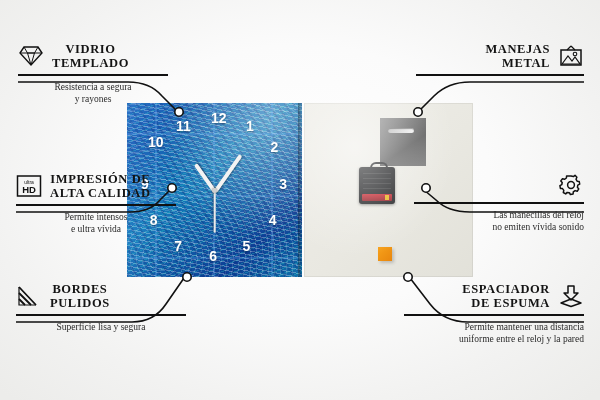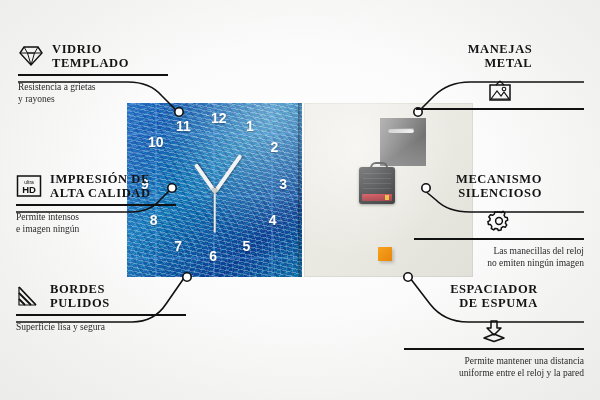--- a/index.html
+++ b/index.html
@@ -73,23 +73,23 @@
     background:radial-gradient(ellipse at 30% 25%, rgba(255,255,255,.55), rgba(0,0,0,0) 60%);}
 
   
   .callout{position:absolute;}
   .co-title{font-weight:700;letter-spacing:.6px;font-size:12.5px;color:#141414;
             line-height:1.12;text-transform:uppercase;}
   .co-rule{height:1.5px;background:#111;margin:4px 0 5px 0;}
   .co-sub{font-size:9.5px;color:#2a2a2a;line-height:1.3;}
   .row{display:flex;align-items:center;gap:8px;}
   .ico{width:26px;height:26px;flex:0 0 26px;display:flex;align-items:center;justify-content:center;}
-  .left .co-title,.left .co-sub{text-align:left;}
+  .left .co-title,.left .co-sub{text-align:center;}
   .right .co-title,.right .co-sub{text-align:right;}
-  .right .row{justify-content:flex-start;flex-direction:column;}
+  .right .row{justify-content:flex-end;}
   svg{display:block;}
   .connector{position:absolute;left:0;top:0;width:600px;height:400px;pointer-events:none;}
 </style>
 </head>
 <body>
 
 <div class="stage">
 
   <div class="product">
 
@@ -161,41 +161,41 @@
           <path d="M5 2 H19 L23 8 L12 20 L1 8 Z" fill="none" stroke="#111" stroke-width="1.4"></path>
           <path d="M1 8 H23 M5 2 L8.5 8 L12 20 M19 2 L15.5 8 L12 20 M8.5 8 H15.5" fill="none" stroke="#111" stroke-width="1"></path>
         </svg>
       </span>
       <div>
         <div class="co-title">VIDRIO</div>
         <div class="co-title">TEMPLADO</div>
       </div>
     </div>
     <div class="co-rule"></div>
-    <div class="co-sub">Resistencia a grietas</div>
+    <div class="co-sub">Resistencia a segura</div>
     <div class="co-sub">y rayones</div>
   </div>
 
   <div class="callout left" style="left:16px;top:172px;width:160px;">
     <div class="row">
       <span class="ico">
         <svg width="26" height="24" viewBox="0 0 26 24">
           <rect x="1.5" y="2" width="23" height="20" fill="none" stroke="#111" stroke-width="1.5"></rect>
           <text x="13" y="10" font-family="Liberation Sans, sans-serif" font-size="5" text-anchor="middle" fill="#111">ultra</text>
           <text x="13" y="19" font-family="Liberation Sans, sans-serif" font-size="9.5" font-weight="bold" text-anchor="middle" fill="#111">HD</text>
         </svg>
       </span>
       <div>
         <div class="co-title">IMPRESIÓN DE</div>
         <div class="co-title">ALTA CALIDAD</div>
       </div>
     </div>
     <div class="co-rule"></div>
     <div class="co-sub">Permite intensos</div>
-    <div class="co-sub">e imagen ningún</div>
+    <div class="co-sub">e ultra vívida</div>
   </div>
 
   <div class="callout left" style="left:16px;top:282px;width:170px;">
     <div class="row">
       <span class="ico">
         <svg width="26" height="24" viewBox="0 0 26 24">
           <path d="M3 3 L20 21 M3 9 L15 21 M3 15 L9 21" fill="none" stroke="#111" stroke-width="1.8"></path>
           <path d="M3 3 V21 H20" fill="none" stroke="#111" stroke-width="1.2"></path>
         </svg>
       </span>
@@ -221,34 +221,30 @@
           <path d="M4 20 L10 12 L14 17 L17 13 L22 20 Z" fill="none" stroke="#111" stroke-width="1.2"></path>
           <circle cx="17" cy="10" r="1.8" fill="none" stroke="#111" stroke-width="1.1"></circle>
         </svg>
       </span>
     </div>
     <div class="co-rule"></div>
   </div>
 
   <div class="callout right" style="right:16px;top:172px;width:170px;">
     <div class="row">
-      <div>
-        <div class="co-title">MECANISMO</div>
-        <div class="co-title">SILENCIOSO</div>
-      </div>
       <span class="ico">
         <svg width="26" height="24" viewBox="0 0 26 24">
           <path d="M13 3 l2.4 .6 1.6-1.3 1.9 2 -.9 1.9 1.1 2 2.1 .2 .5 2.7 -1.9 1 -.4 2.2 1.4 1.6 -1.6 2.3 -2.1-.6 -1.8 1.3 -.2 2.1 -2.7 .6 -1-1.9 -2.2-.3 -1.5 1.5 -2.4-1.4 .5-2.1 -1.3-1.8 -2.1-.2 -.5-2.7 1.9-1 .4-2.2 -1.4-1.6 1.7-2.2 2 .6 1.9-1.3 .2-2.1 z" fill="none" stroke="#111" stroke-width="1.5" stroke-linejoin="round"></path>
           <circle cx="13" cy="12" r="3.4" fill="none" stroke="#111" stroke-width="1.5"></circle>
         </svg>
       </span>
     </div>
     <div class="co-rule"></div>
     <div class="co-sub">Las manecillas del reloj</div>
-    <div class="co-sub">no emiten ningún imagen</div>
+    <div class="co-sub">no emiten vívida sonido</div>
   </div>
 
   <div class="callout right" style="right:16px;top:282px;width:180px;">
     <div class="row">
       <div>
         <div class="co-title">ESPACIADOR</div>
         <div class="co-title">DE ESPUMA</div>
       </div>
       <span class="ico">
         <svg width="26" height="24" viewBox="0 0 26 24">

